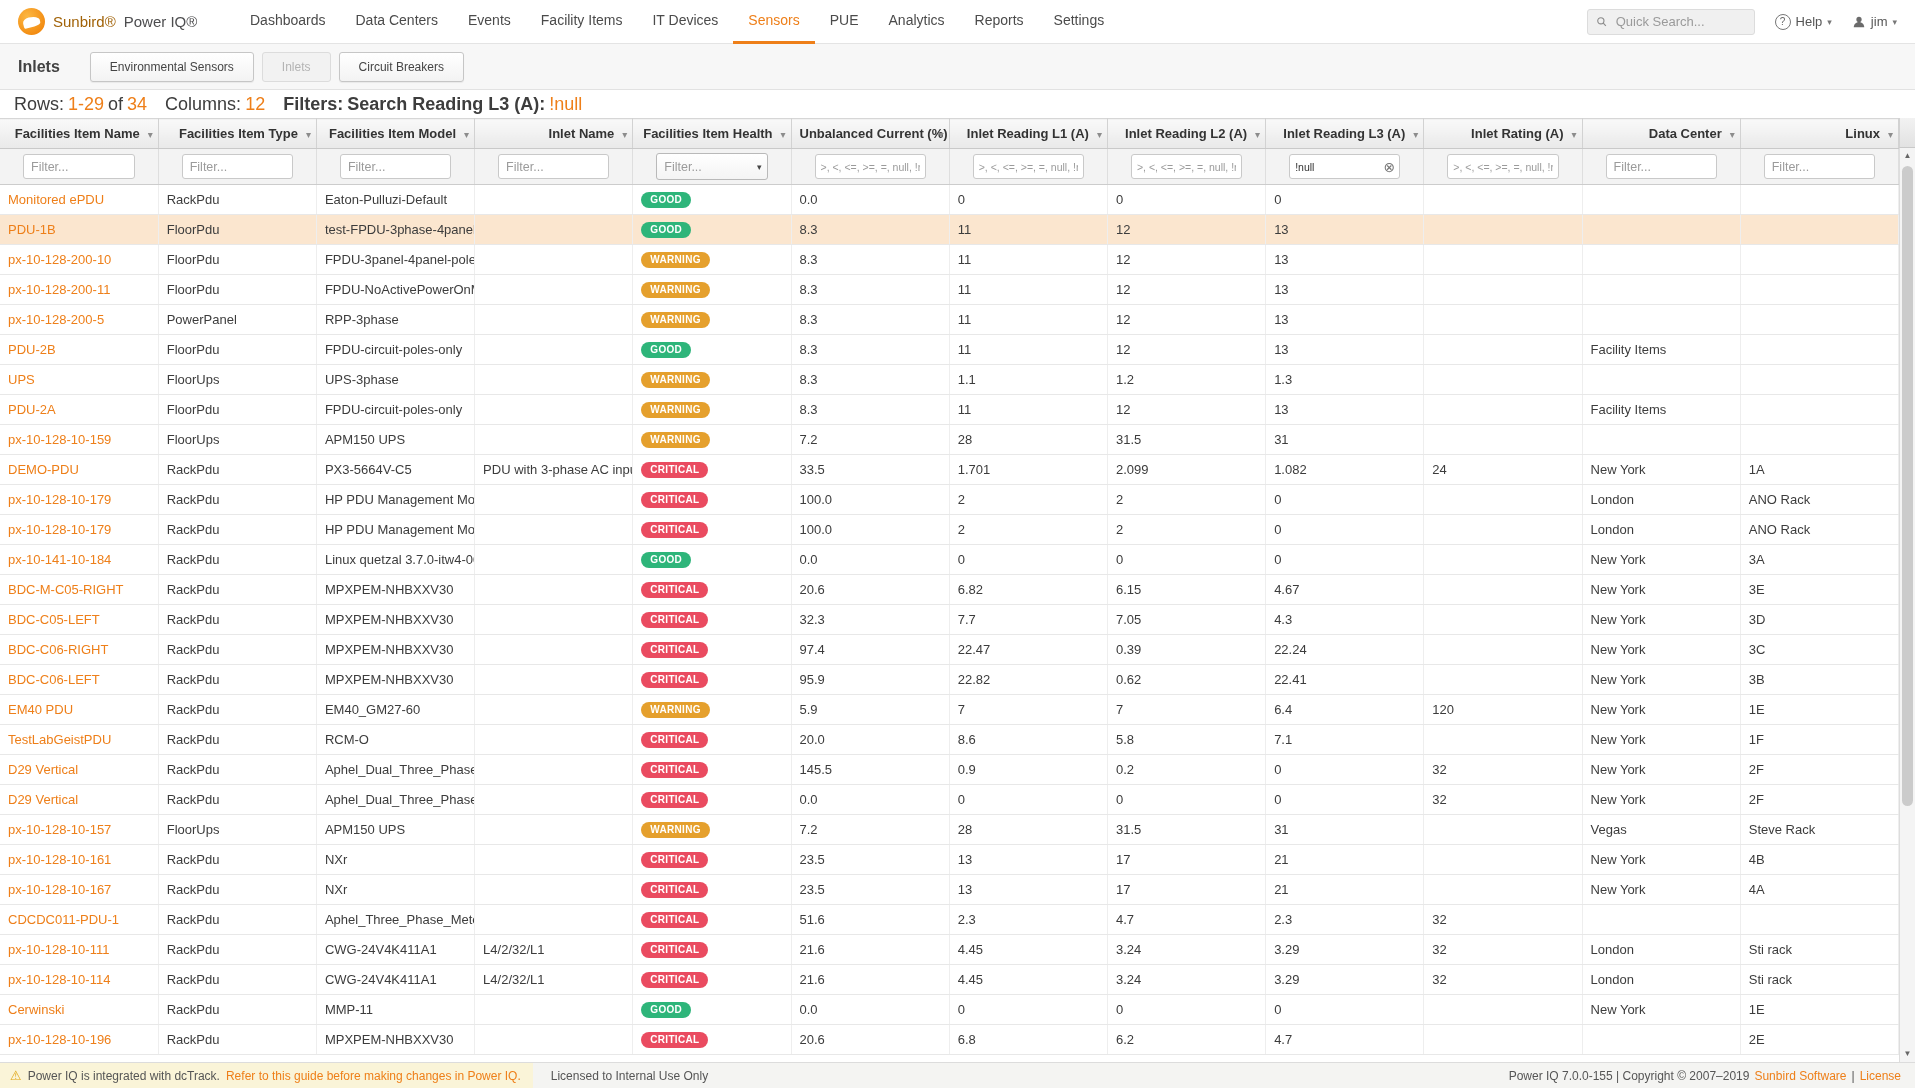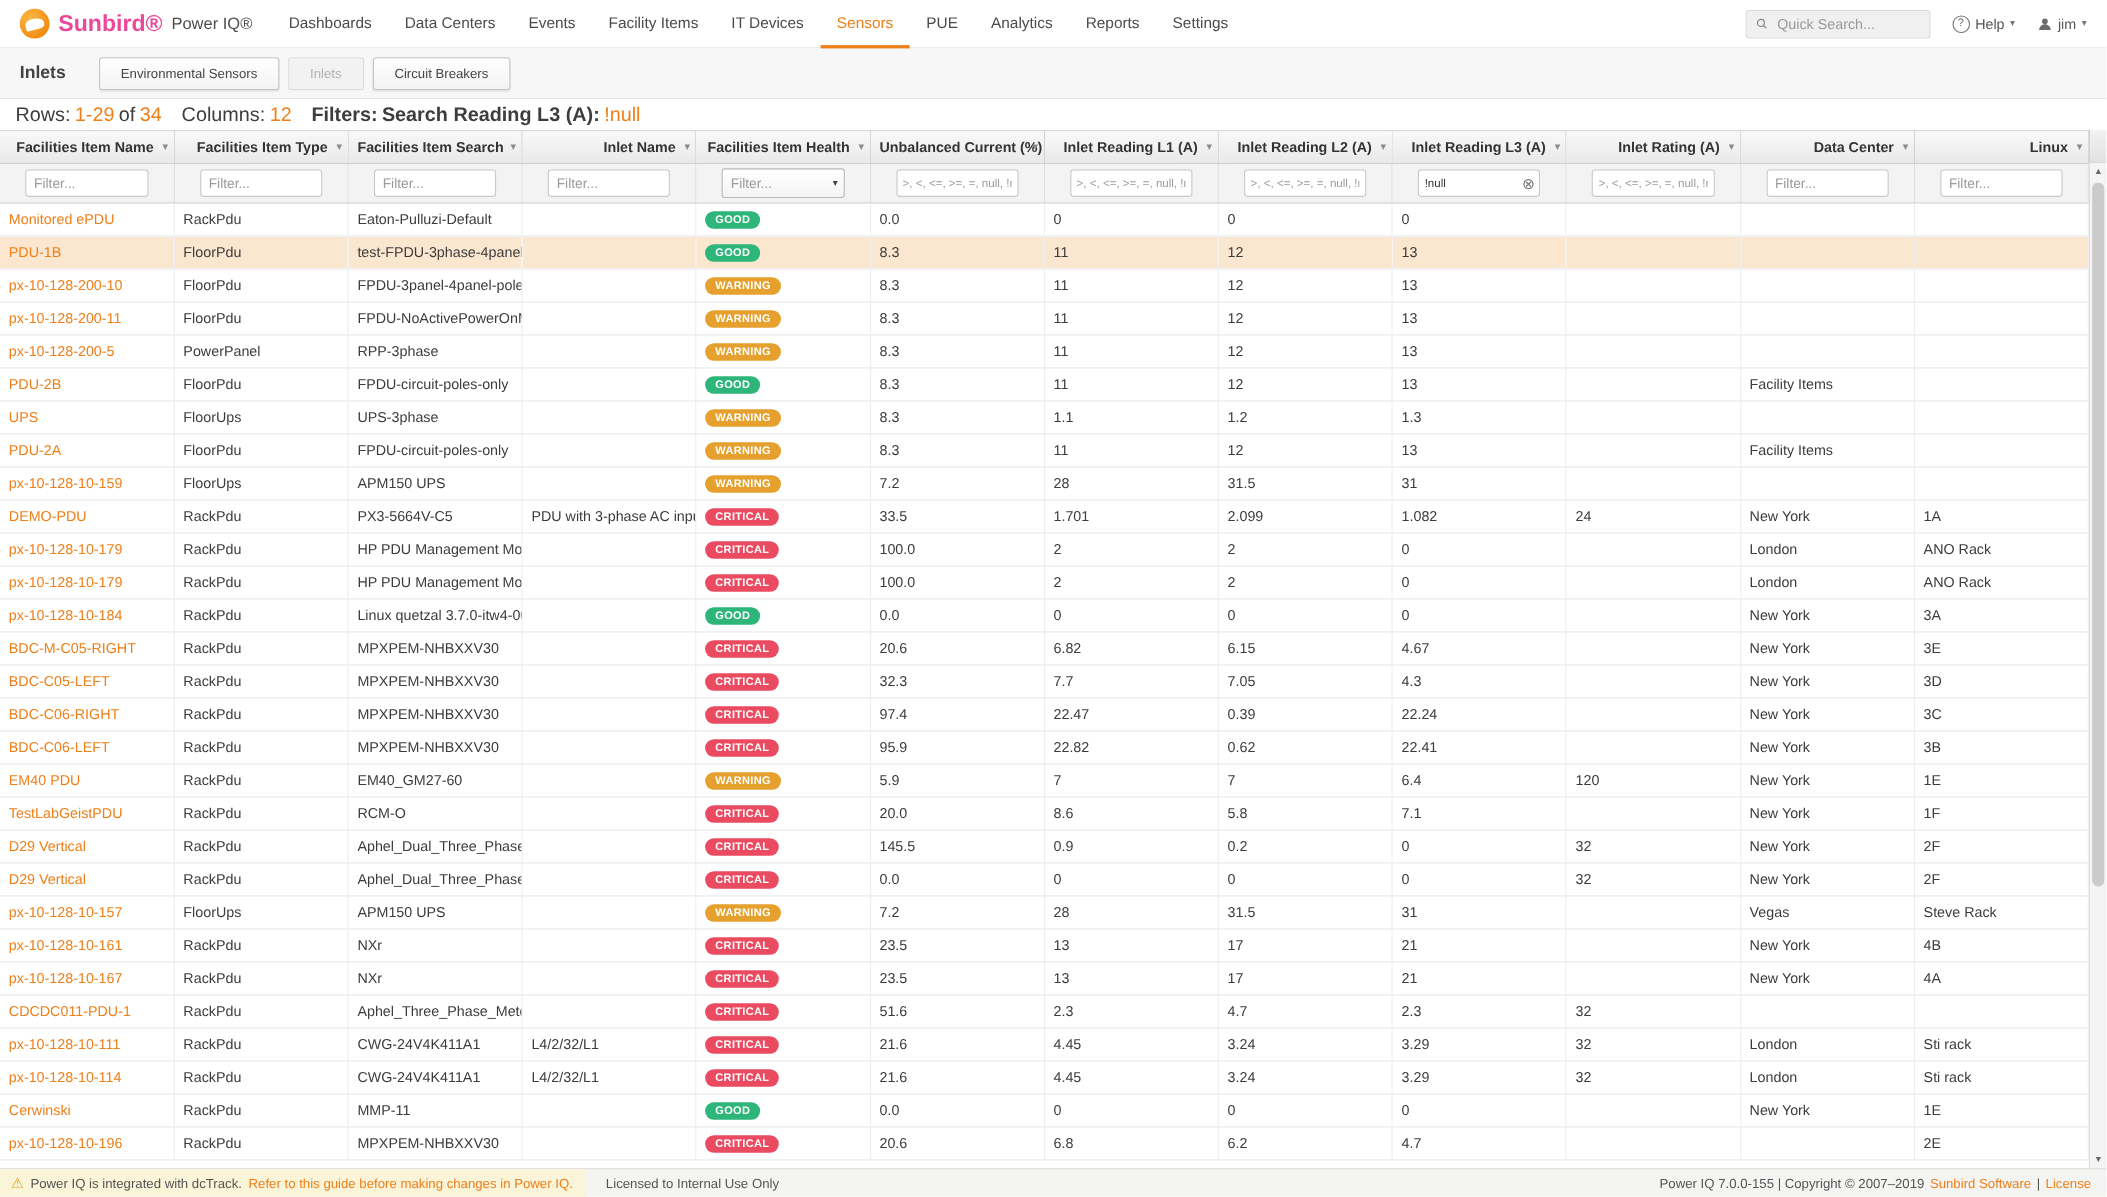--- a/index.html
+++ b/index.html
@@ -5,21 +5,21 @@
   html,body{margin:0;padding:0;width:1915px;height:1088px;overflow:hidden;background:#fff;
     font-family:"Liberation Sans","DejaVu Sans",sans-serif;-webkit-font-smoothing:antialiased;}
   .app{position:relative;width:1915px;height:1088px;}
 
   
   header{height:44px;display:flex;align-items:center;background:#fff;border-bottom:1px solid #e4e4e4;box-sizing:border-box;}
   .logo{display:flex;align-items:center;gap:8px;padding:0 18px;min-width:235px;box-sizing:border-box;}
   .logo-mark{width:27px;height:27px;border-radius:50%;background:radial-gradient(circle at 35% 32%,#fcb843,#ef7c00);position:relative;flex:0 0 auto;}
   .logo-mark::after{content:"";position:absolute;left:5px;top:9px;width:17px;height:10px;background:#fff;
     border-radius:60% 90% 60% 10%/70% 70% 40% 30%;transform:rotate(-14deg);}
-  .brand-sunbird{font-weight:bold;color:#ec4899;font-size:21px;}
+  .brand-sunbird{font-weight:normal;color:#a16207;font-size:15px;}
   .brand-product{color:#4d4d4f;font-size:15px;}
   .main-nav{display:flex;height:44px;}
   .nav-item{display:flex;align-items:center;padding:0 15px;font-size:14px;color:#4b4b4b;cursor:pointer;
     border-bottom:3px solid transparent;box-sizing:border-box;}
   .nav-item.active{color:var(--accent,#ee7f19);border-bottom-color:var(--accent,#ee7f19);}
   .header-right{margin-left:auto;display:flex;align-items:center;gap:20px;padding-right:18px;}
   .search-box{display:flex;align-items:center;gap:7px;width:168px;height:26px;background:#f0f0f0;
     border:1px solid #dcdcdc;border-radius:3px;padding:0 8px;box-sizing:border-box;}
   .search-input{border:none;background:transparent;outline:none;font-size:13px;color:#444;width:100%;font-family:inherit;}
   .search-input::placeholder{color:#9a9a9a;}
@@ -158,21 +158,21 @@
     <span class="lbl bold">Search Reading L3 (A):</span>
     <span class="val">!null</span>
   </div>
 
   <div class="table-wrap">
     <table>
       <thead>
         <tr>
             <th><span class="th-label">Facilities Item Name</span><span class="th-chev">▾</span></th>
             <th><span class="th-label">Facilities Item Type</span><span class="th-chev">▾</span></th>
-            <th><span class="th-label">Facilities Item Search</span><span class="th-chev">▾</span></th>
+            <th><span class="th-label">Facilities Item Model</span><span class="th-chev">▾</span></th>
             <th><span class="th-label">Inlet Name</span><span class="th-chev">▾</span></th>
             <th><span class="th-label">Facilities Item Health</span><span class="th-chev">▾</span></th>
             <th><span class="th-label">Unbalanced Current (%)</span><span class="th-chev">▾</span></th>
             <th><span class="th-label">Inlet Reading L1 (A)</span><span class="th-chev">▾</span></th>
             <th><span class="th-label">Inlet Reading L2 (A)</span><span class="th-chev">▾</span></th>
             <th><span class="th-label">Inlet Reading L3 (A)</span><span class="th-chev">▾</span></th>
             <th><span class="th-label">Inlet Rating (A)</span><span class="th-chev">▾</span></th>
             <th><span class="th-label">Data Center</span><span class="th-chev">▾</span></th>
             <th><span class="th-label">Linux</span><span class="th-chev">▾</span></th>
           </tr>
@@ -404,21 +404,21 @@
             <td><span class="badge badge-critical">CRITICAL</span></td>
             <td>100.0</td>
             <td>2</td>
             <td>2</td>
             <td>0</td>
             <td></td>
             <td>London</td>
             <td>ANO Rack</td>
           </tr>
           <tr>
-            <td class="name-cell">px-10-128-10-184</td>
+            <td class="name-cell">px-10-141-10-184</td>
             <td>RackPdu</td>
             <td>Linux quetzal 3.7.0-itw4-0000</td>
             <td></td>
             <td><span class="badge badge-good">GOOD</span></td>
             <td>0.0</td>
             <td>0</td>
             <td>0</td>
             <td>0</td>
             <td></td>
             <td>New York</td>

